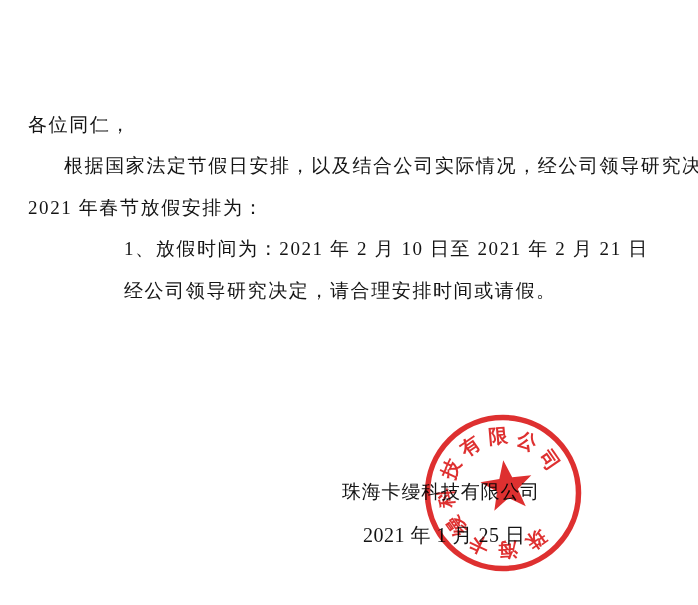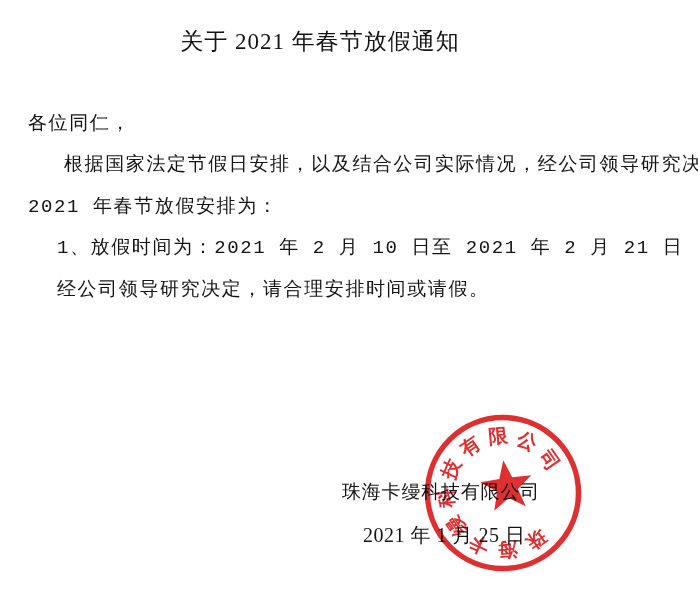--- a/index.html
+++ b/index.html
@@ -24,31 +24,30 @@
     text-align: center;
     font-size: 23px;
     letter-spacing: 1px;
     white-space: pre;
   }
   .doc-body {
     position: absolute;
     top: 104px;
     left: 0;
     right: 0;
-    font-family: Liberation Mono, monospace;
   }
   .doc-line {
     height: 41.4px;
     line-height: 41.4px;
     font-size: 19px;
     letter-spacing: 1.6px;
     white-space: pre;
   }
   .ind-0 { padding-left: 28px; }
-  .ind-1 { padding-left: 57px; }
+  .ind-1 { padding-left: 84px; margin-left: 40px; }
   .ind-2 { padding-left: 64px; }
   .sig-company {
     position: absolute;
     top: 479px;
     left: 342px;
     font-size: 19px;
     letter-spacing: 0.8px;
     white-space: pre;
   }
   .sig-date {
@@ -73,21 +72,20 @@
     font-family: "Liberation Serif", "DejaVu Serif", serif;
     font-size: 19.5px;
     font-weight: bold;
   }
 </style>
 </head>
 <body>
 
 <div class="page">
 
-  <div class="doc-title">关于 2021 年春节放假通知</div>
 
   <div class="doc-body">
     <div class="doc-line ind-0">各位同仁，</div>
     <div class="doc-line ind-2">根据国家法定节假日安排，以及结合公司实际情况，经公司领导研究决定，</div>
     <div class="doc-line ind-0">2021 年春节放假安排为：</div>
     <div class="doc-line ind-1">1、放假时间为：2021 年 2 月 10 日至 2021 年 2 月 21 日</div>
     <div class="doc-line ind-1">经公司领导研究决定，请合理安排时间或请假。</div>
   </div>
 
   <div class="sig-company">珠海卡缦科技有限公司</div>

